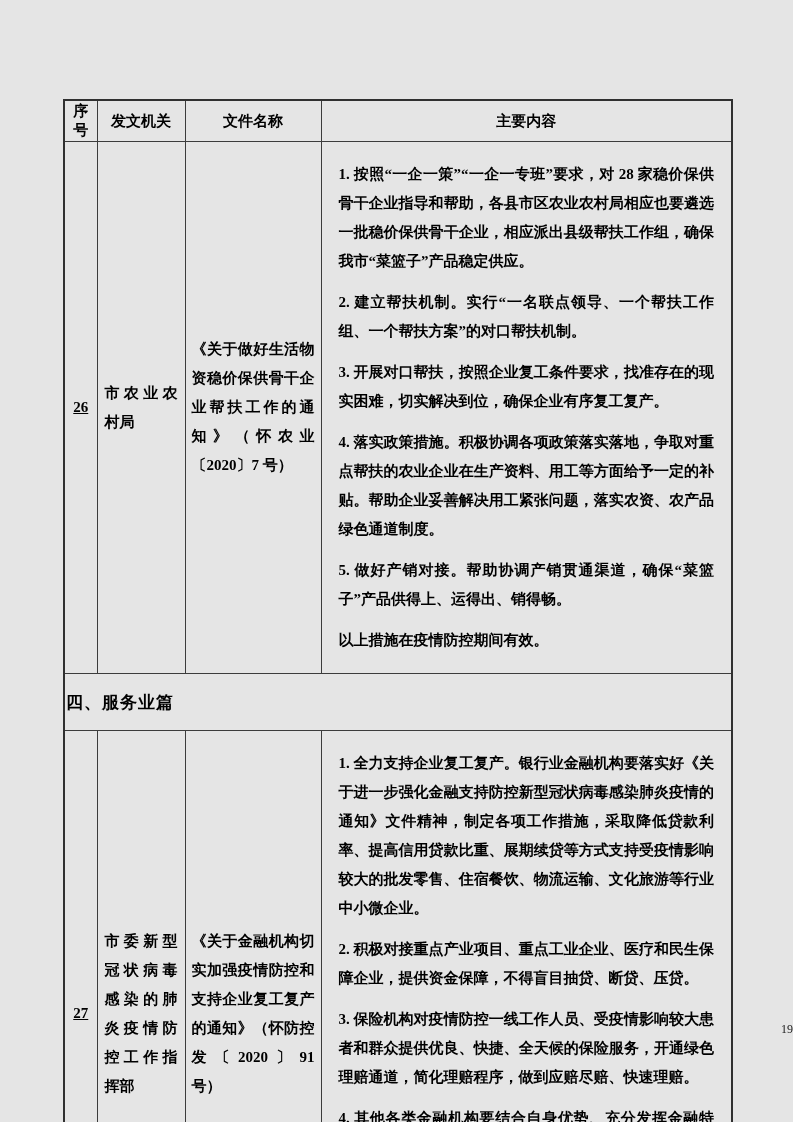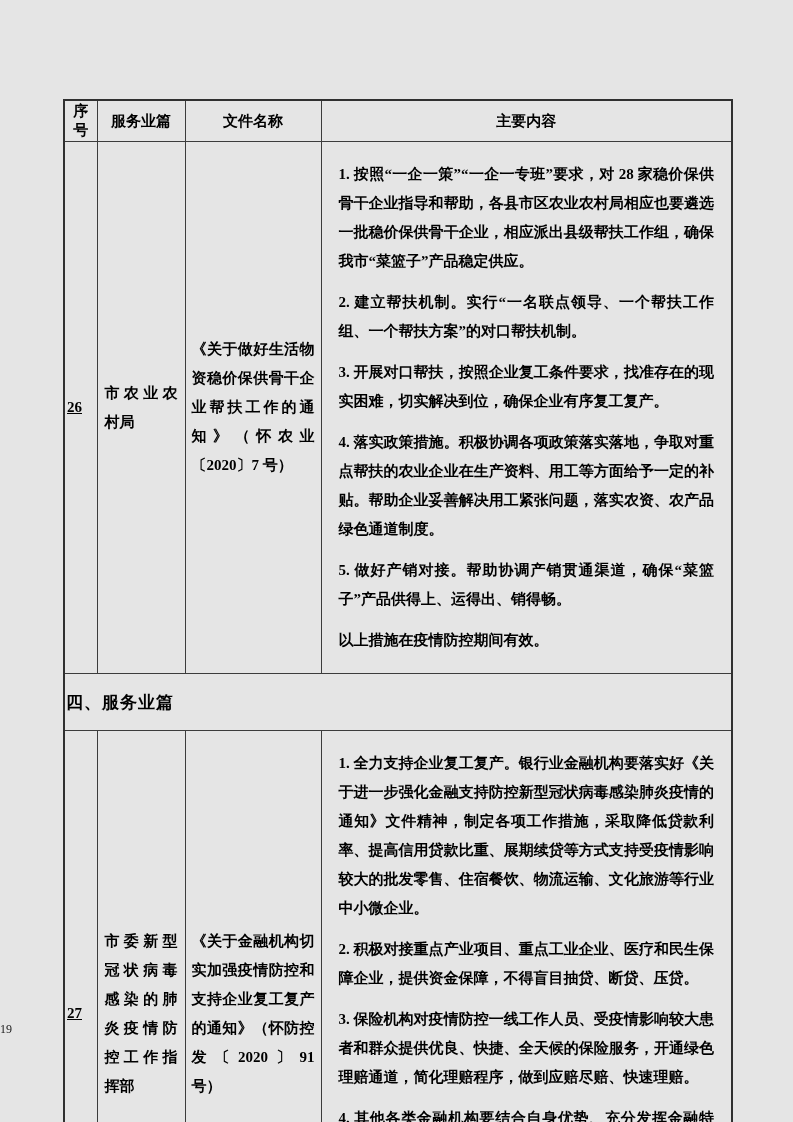--- a/index.html
+++ b/index.html
@@ -40,21 +40,21 @@
   }
   tr.header-row td {
     height: 41px;
     text-align: center;
     line-height: 19px;
     padding: 1px 2px;
   }
   tr.data-row-26 td { height: 373px; }
   tr.data-row-27 td { height: 403px; }
   td.seq-cell {
-    text-align: left;
+    text-align: center;
     padding: 2px;
     text-decoration: underline;
   }
   td.agency-cell {
     text-align: justify;
     text-justify: inter-character;
     line-height: 29px;
     padding: 4px 7px;
     margin-left: 41px;
   }
@@ -77,42 +77,42 @@
     height: 57px;
     text-align: left;
     font-size: 17px;
     letter-spacing: 1px;
   }
   .page-number {
     position: absolute;
     top: 1022px;
     left: 0;
     right: 0;
-    text-align: left;
+    text-align: right;
     font-size: 12px;
     font-weight: normal;
     color: #1a1a1a;
   }
 </style>
 </head>
 <body>
 
 <div class="page">
 
   <table class="doc-table">
     <colgroup>
       <col class="c1">
         <col class="c2">
         <col class="c3">
         <col class="c4">
     </colgroup>
     <tbody>
       <tr class="header-row">
         <td>序号</td>
-        <td>服务业篇</td>
+        <td>发文机关</td>
         <td>文件名称</td>
         <td>主要内容</td>
       </tr>
 
       <tr class="data-row-26">
         <td class="seq-cell">26</td>
         <td class="agency-cell">市农业农村局</td>
         <td class="docname-cell">《关于做好生活物资稳价保供骨干企业帮扶工作的通知》（怀农业〔2020〕7 号）</td>
         <td class="content-cell">
           <p>1. 按照“一企一策”“一企一专班”要求，对 28 家稳价保供骨干企业指导和帮助，各县市区农业农村局相应也要遴选一批稳价保供骨干企业，相应派出县级帮扶工作组，确保我市“菜篮子”产品稳定供应。</p>

